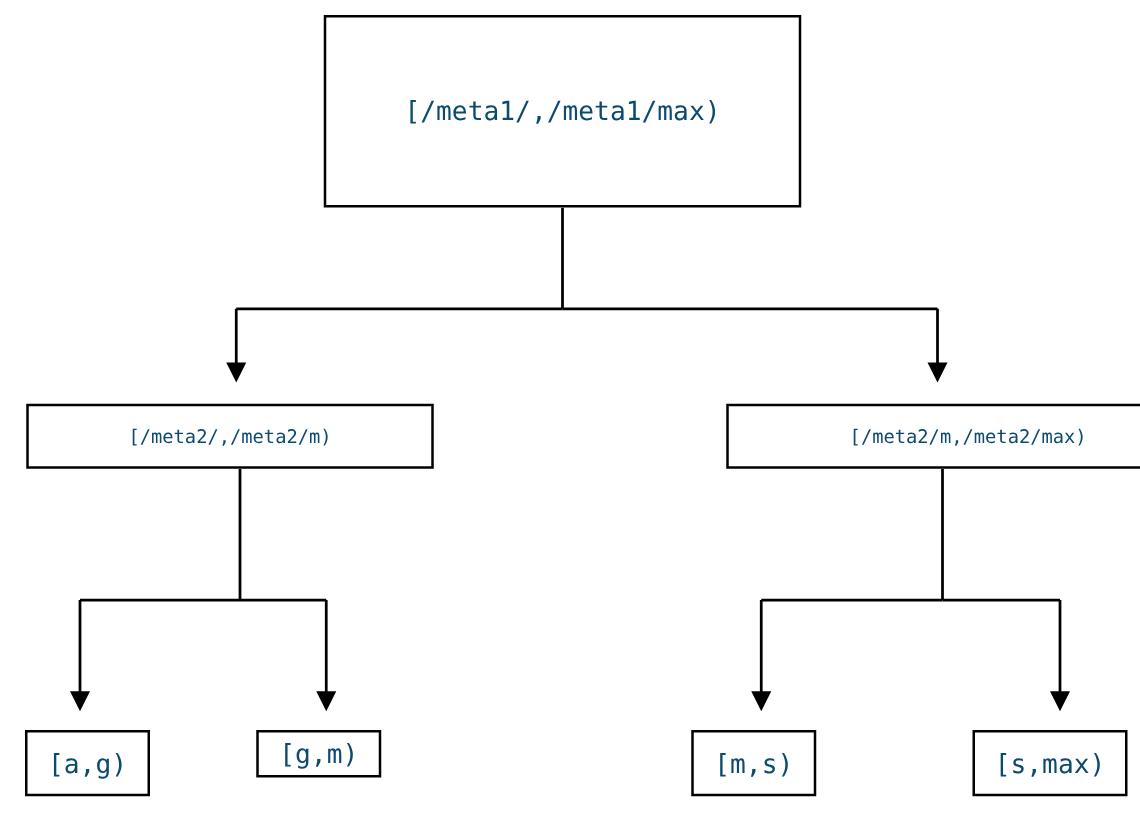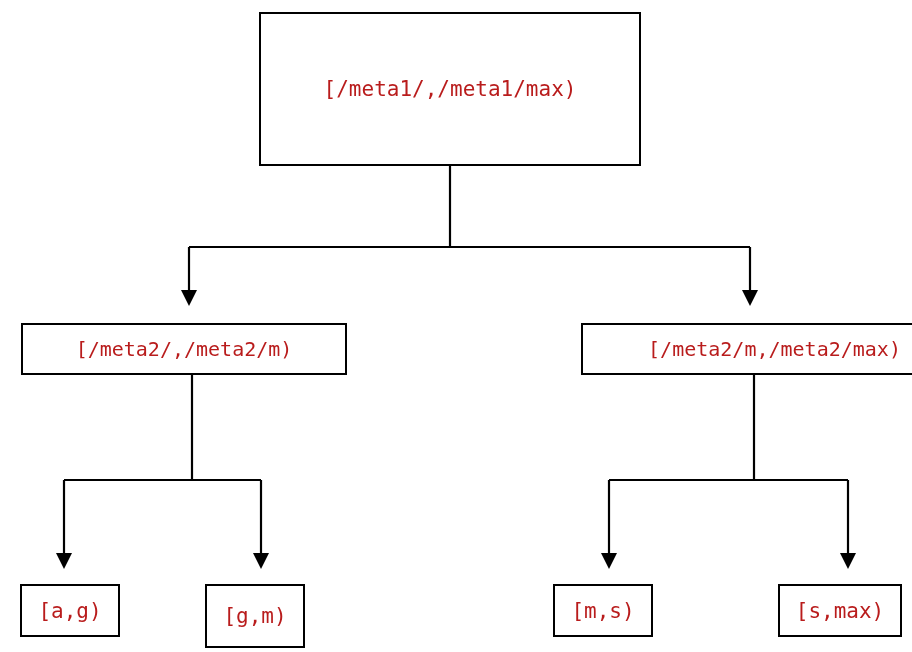--- a/index.html
+++ b/index.html
@@ -32,26 +32,26 @@
     box-sizing: border-box;
     border: 2px solid #000000;
     background: #ffffff;
     display: flex;
     align-items: center;
     justify-content: center;
     text-align: center;
   }
   .node-label {
     font-family: "DejaVu Sans Mono", "Liberation Mono", monospace;
-    color: #b91c1c;
+    color: #0c4a6e;
     white-space: pre;
     letter-spacing: 0px;
   }
   .level-root .node-label { font-size: 21px; }
-  .level-mid  .node-label { font-size: 20px; }
+  .level-mid  .node-label { font-size: 15px; }
   .level-leaf .node-label { font-size: 21px; }
 </style>
 </head>
 <body>
 
 <div id="diagram-root">
 
   <svg id="tree-svg" viewBox="0 0 912 652" xmlns="http://www.w3.org/2000/svg">
 
     <g>
@@ -106,21 +106,21 @@
   </div>
 
   <div class="node-box level-mid" style="left:581px; top:323px; width:387px; height:52px;">
     <span class="node-label">[/meta2/m,/meta2/max)</span>
   </div>
 
   <div class="node-box level-leaf" style="left:20px; top:584px; width:100px; height:53px;">
     <span class="node-label">[a,g)</span>
   </div>
 
-  <div class="node-box level-leaf" style="left:205px; top:584px; width:100px; height:64px;">
+  <div class="node-box level-leaf" style="left:205px; top:584px; width:100px; height:38px;">
     <span class="node-label">[g,m)</span>
   </div>
 
   <div class="node-box level-leaf" style="left:778px; top:584px; width:124px; height:53px;">
     <span class="node-label">[s,max)</span>
   </div>
 
   <div class="node-box level-leaf" style="left:553px; top:584px; width:100px; height:53px;">
     <span class="node-label">[m,s)</span>
   </div>

